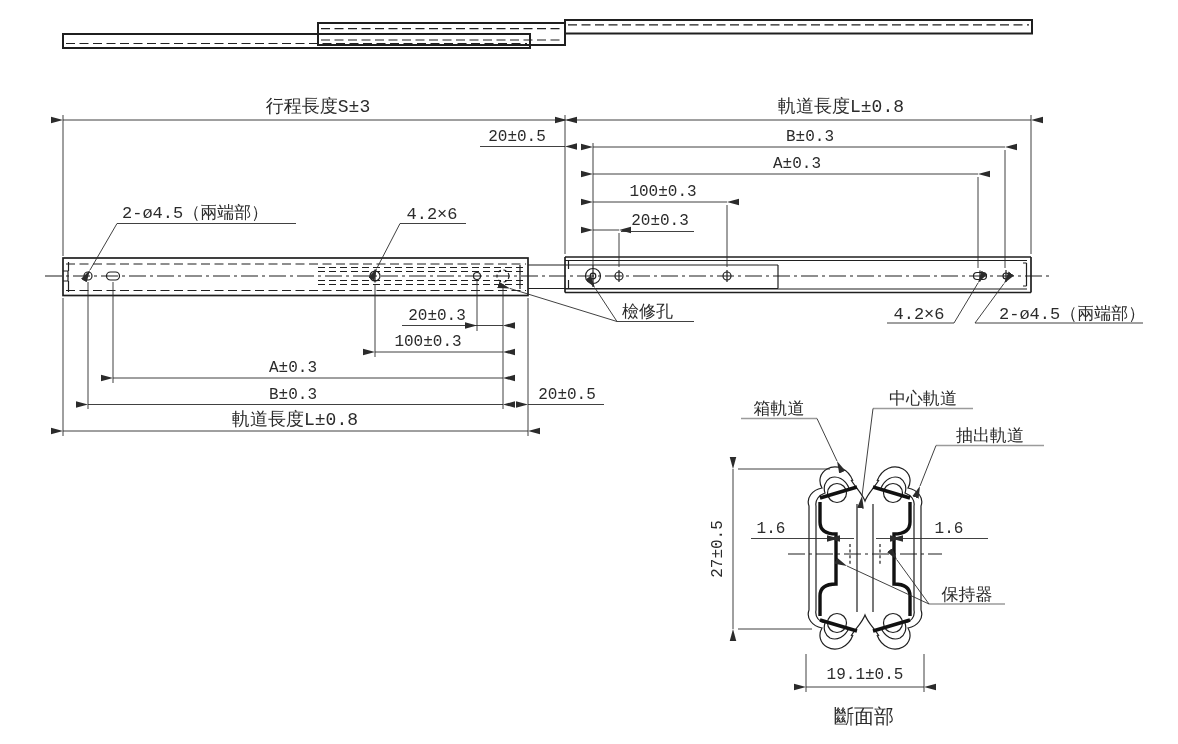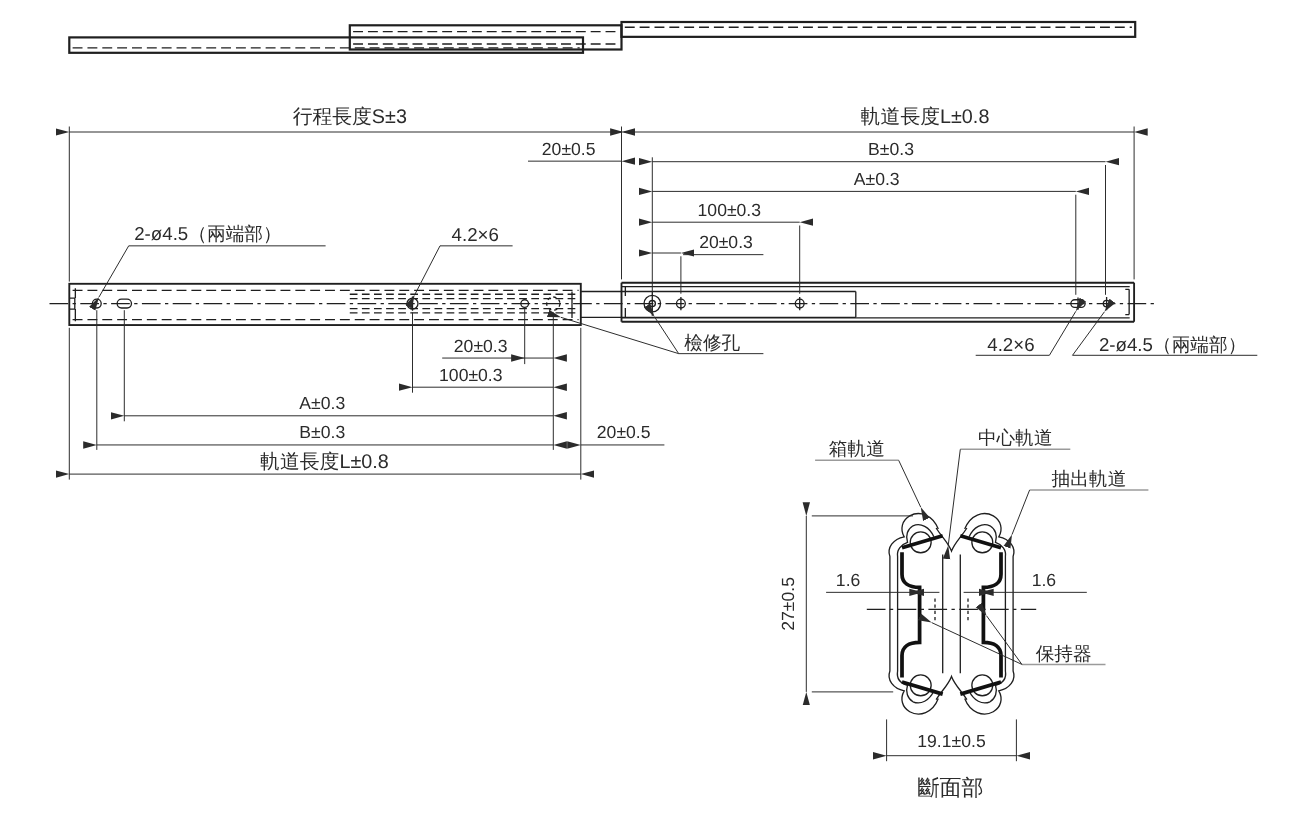--- a/index.html
+++ b/index.html
@@ -1,17 +1,17 @@
 <!DOCTYPE html>
 <html><head>
 <meta charset="utf-8">
 <style>
   html,body{margin:0;padding:0;background:#f2f2f2;}
   .stage{position:relative;width:1178px;height:744px;background:#ffffff;overflow:hidden;
-         font-family:Liberation Sans, sans-serif;}
+         font-family:Liberation Mono, monospace;}
   svg{display:block;}
   
   .ln  {stroke:#1f1f1f;stroke-width:1.2;fill:none;}
   .sw2 {stroke-width:2;}
   .sw17{stroke-width:1.7;}
   .dash {stroke-dasharray:9,4.5;}
   .dense{stroke-dasharray:7,4;}
   .cl  {stroke-dasharray:17,4,3,4;}
   .dot3{stroke-dasharray:3,2.6;}
   .dim {stroke:#2b2b2b;stroke-width:0.9;fill:none;}

